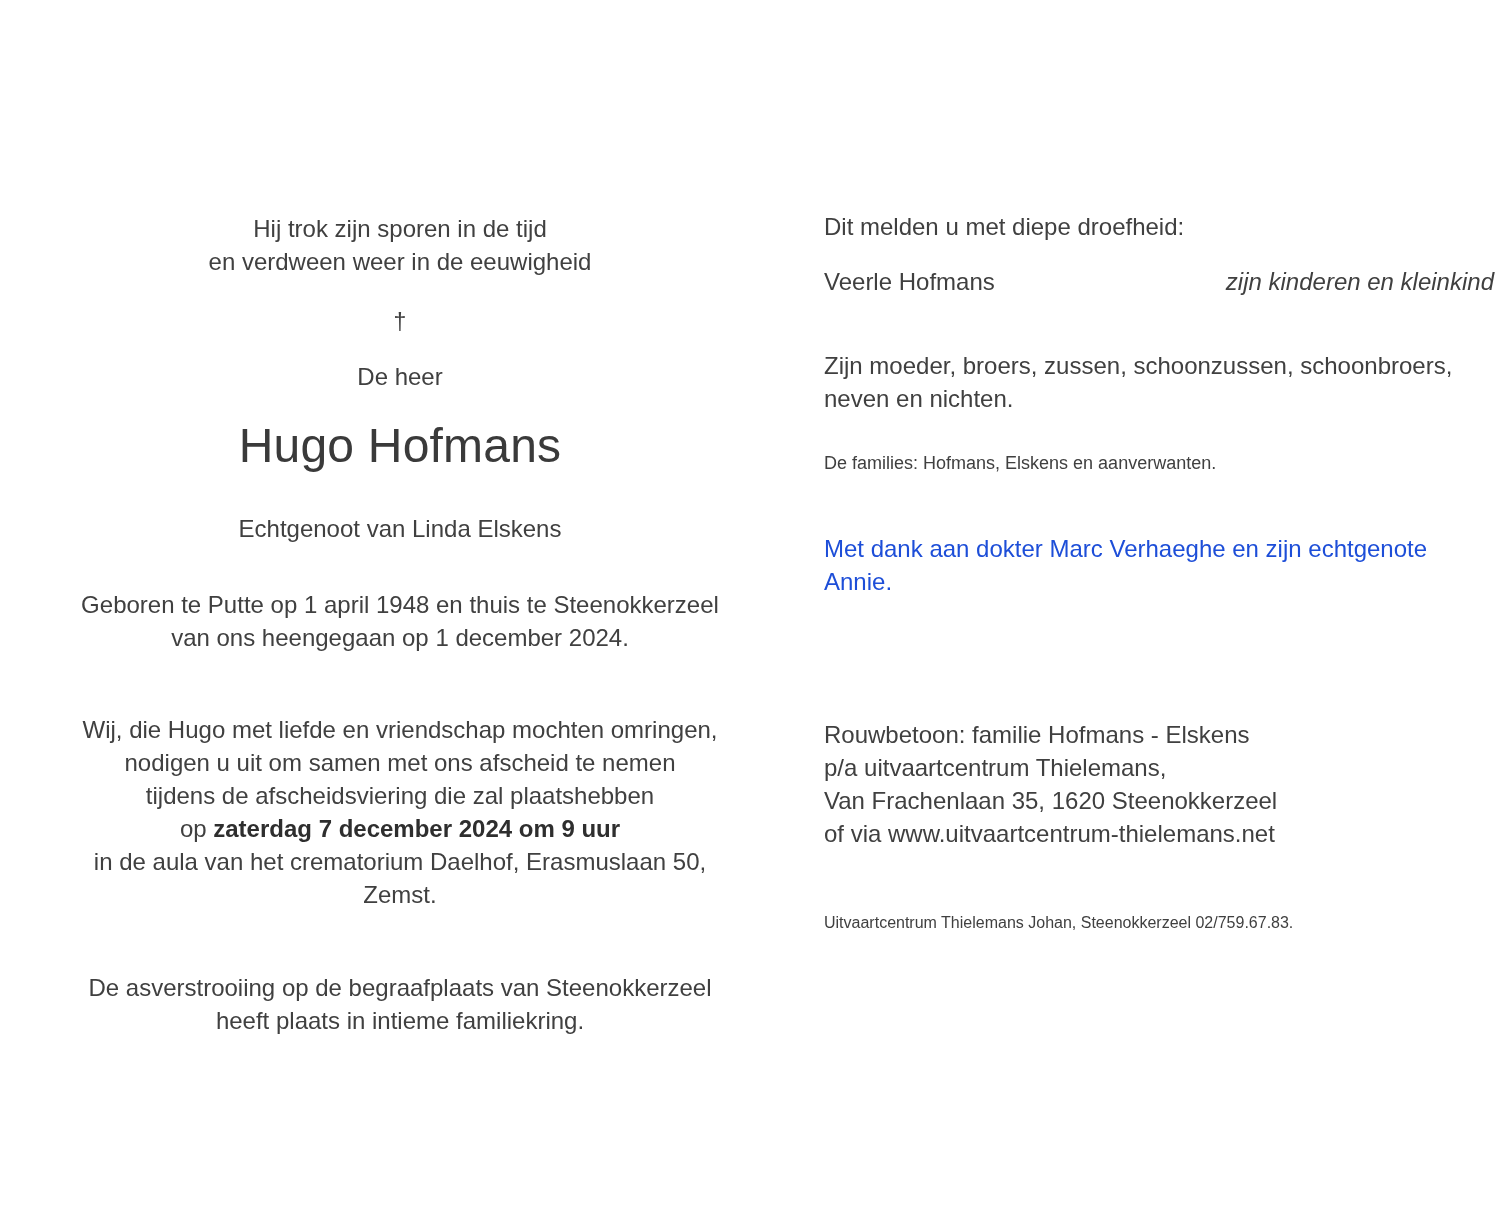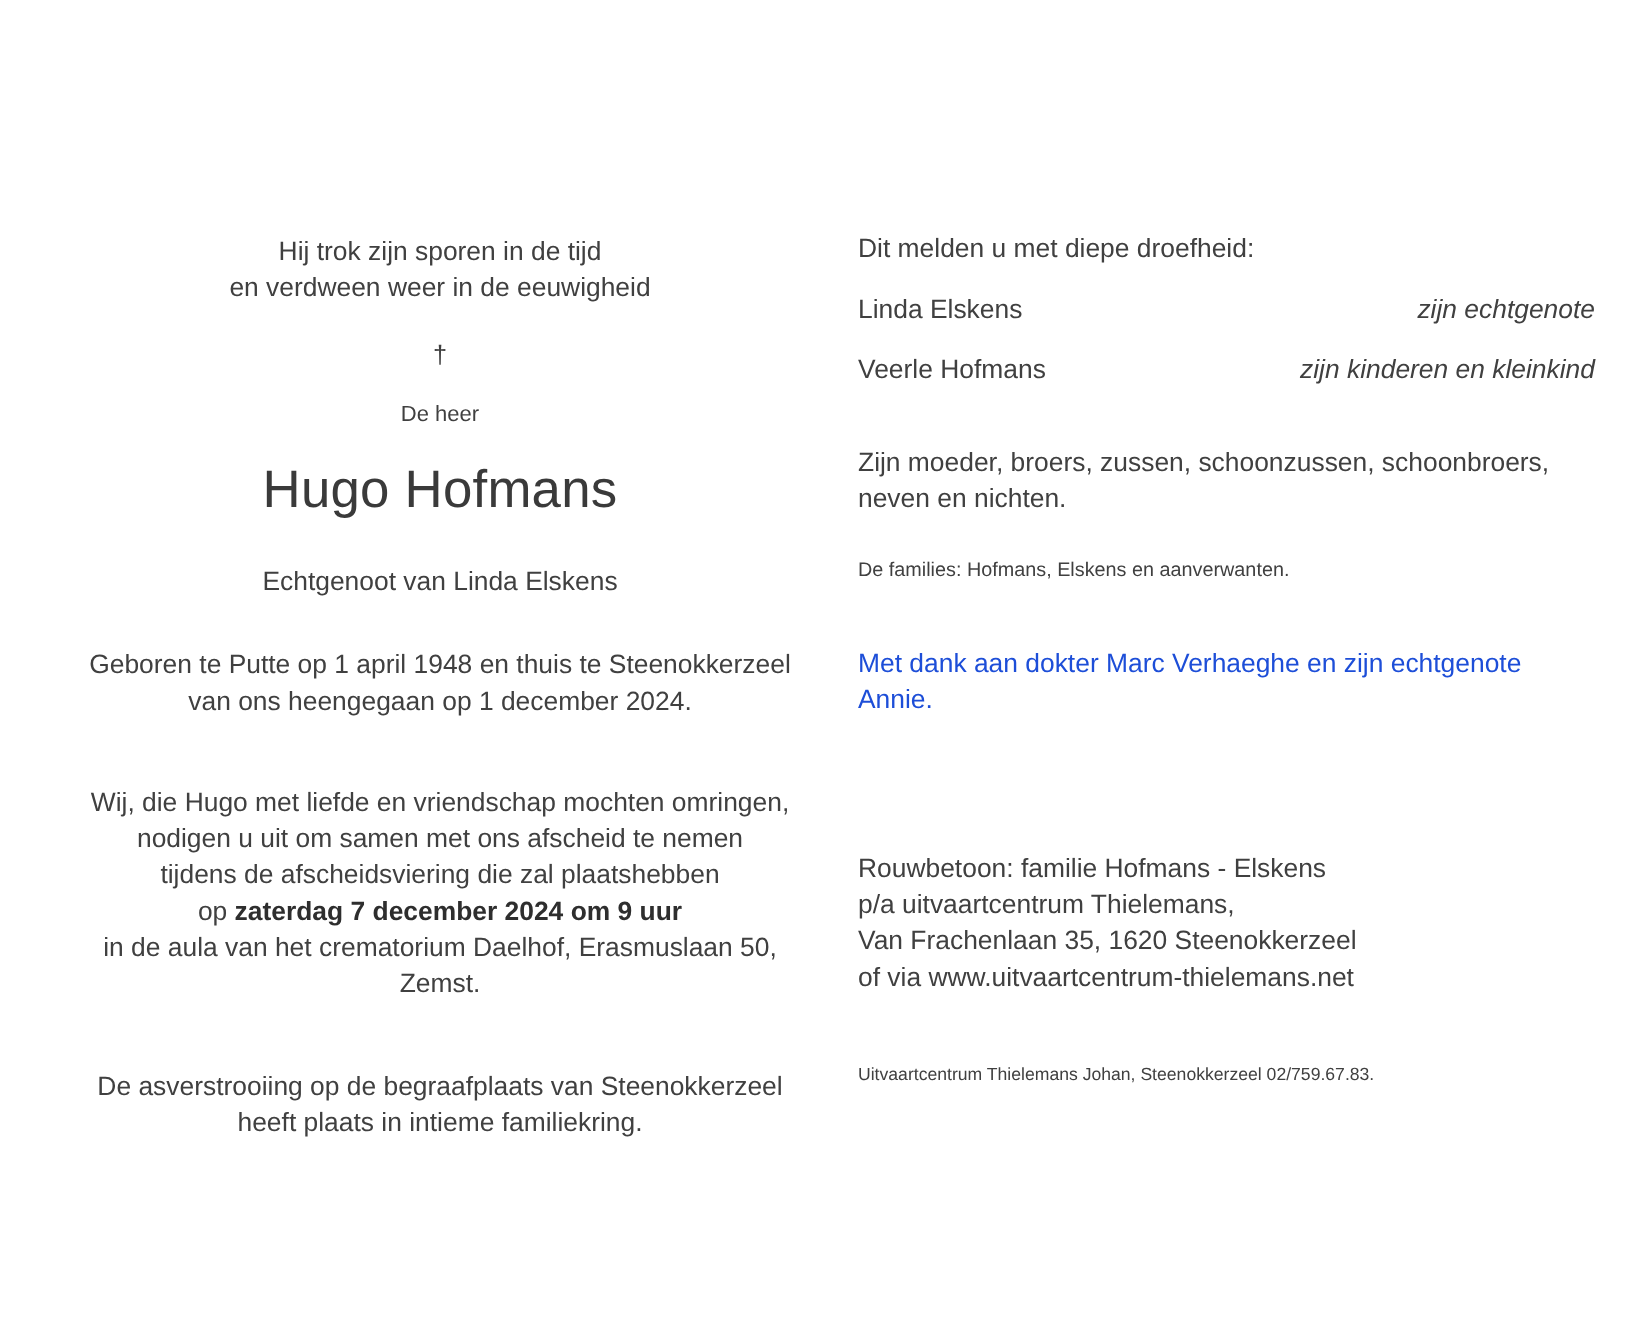--- a/index.html
+++ b/index.html
@@ -22,41 +22,41 @@
   }
   .col-left {
     position: absolute;
     left: 60px;
     top: 212px;
     width: 680px;
     text-align: center;
   }
   .col-right {
     position: absolute;
-    left: 780px;
+    left: 824px;
     top: 212px;
     width: 670px;
     text-align: left;
   }
 
   
   .verse {
     font-size: 24px;
     line-height: 33px;
     color: #404040;
     font-weight: 300;
   }
   .cross {
     font-size: 23px;
     line-height: 30px;
     margin-top: 29px;
     color: #404040;
   }
   .deheer {
-    font-size: 20px;
+    font-size: 24px;
     line-height: 30px;
     margin-top: 25px;
     color: #404040;
     font-weight: 300;
   }
   .name {
     font-size: 48px;
     line-height: 56px;
     margin-top: 26px;
     color: #3a3a3a;
@@ -215,26 +215,20 @@
       <div>De asverstrooiing op de begraafplaats van Steenokkerzeel</div>
       <div>heeft plaats in intieme familiekring.</div>
     </div>
 
   </div>
 
   <div class="col-right">
 
     <div class="announce">Dit melden u met diepe droefheid:</div>
 
-    <div class="rel-row">
-      <div class="who">
-        <span>Linda Elskens</span>
-      </div>
-      <div class="rel">zijn echtgenote</div>
-    </div>
 
 
     <div class="rel-row children">
       <div class="who">
         <span>Veerle Hofmans</span>
       </div>
       <div class="rel">zijn kinderen en kleinkind</div>
     </div>
 
     <div class="family-block">

